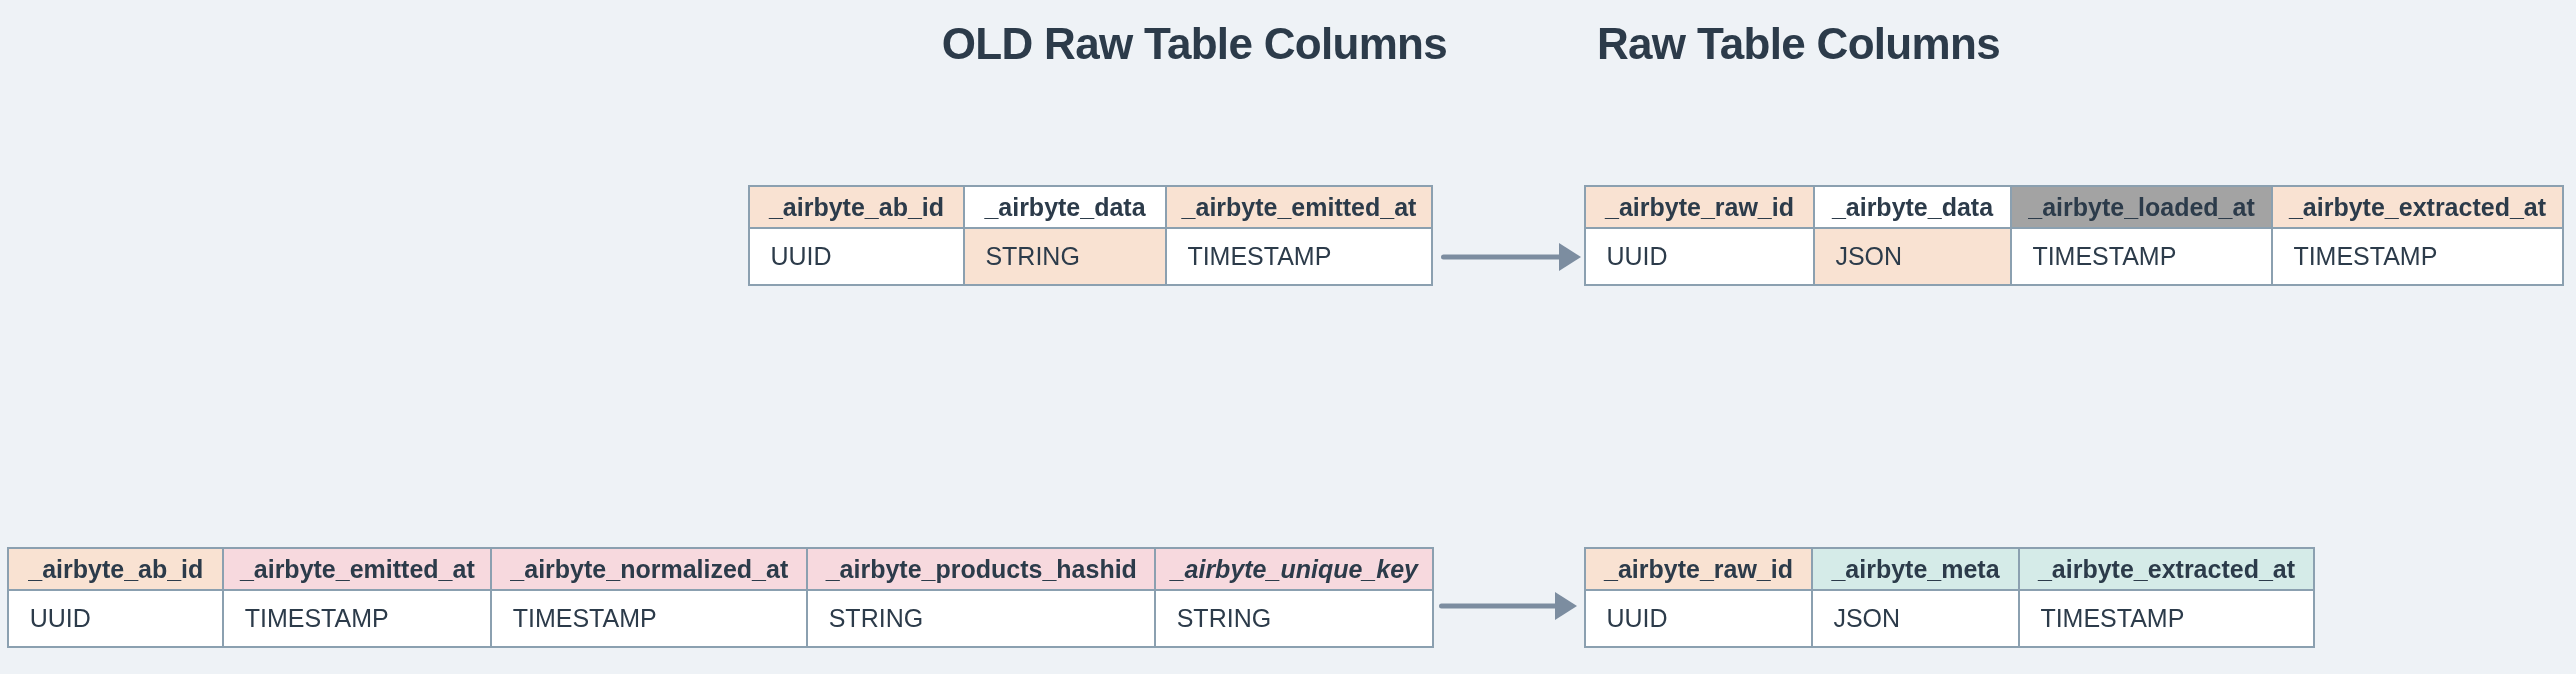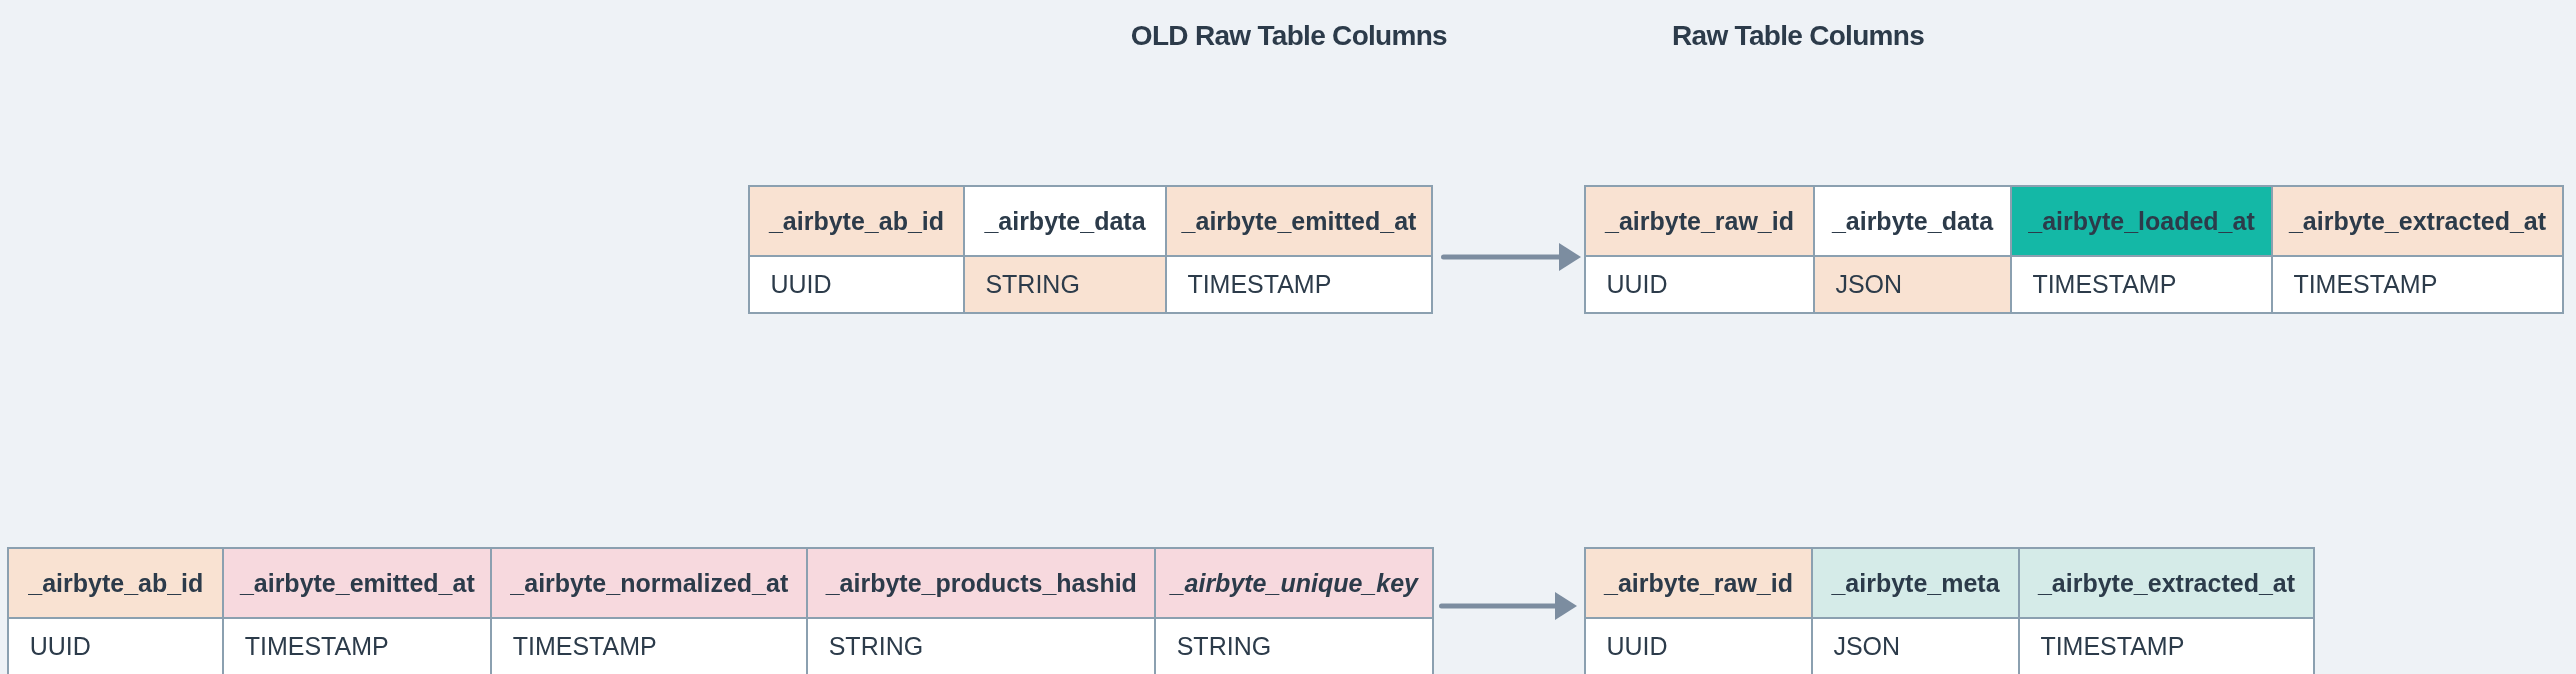--- a/index.html
+++ b/index.html
@@ -6,21 +6,21 @@
   html, body {
     width: 2576px; height: 675px;
     font-family: "Liberation Sans", sans-serif;
     background: var(--background, #eef2f6);
     overflow: hidden;
   }
   .canvas { position: relative; width: 2576px; height: 675px; }
 
   .diagram-title {
     position: absolute;
-    font-size: 28px;
+    font-size: 44px;
     font-weight: 600;
     letter-spacing: -0.7px;
     color: var(--text, #2c3b4a);
     white-space: nowrap;
     line-height: 1;
   }
 
   table.schema {
     position: absolute;
     border-collapse: collapse;
@@ -28,21 +28,21 @@
     background: var(--white, #ffffff);
   }
   table.schema th, table.schema td {
     border: 2.9px solid var(--border, #8ba0b0);
     font-size: 25px;
     color: var(--text, #2c3b4a);
     overflow: hidden;
     white-space: nowrap;
   }
   table.schema th {
-    height: 70px;
+    height: 42px;
     font-weight: 700;
     text-align: center;
     padding: 0 8.7px;
   }
   table.schema td {
     height: 57px;
     font-weight: 400;
     text-align: left;
     padding: 0 8.7px 0 20.4px;
   }
@@ -63,21 +63,21 @@
   }
 
   
   #table-raw-old   { left: 748px; top: 185px; }
   #table-raw-new   { left: 1584px; top: 185px; }
   #table-final-old { left: 7.3px;   top: 547px; }
   #table-final-new { left: 1584px; top: 547px; }
 
   
   #title-raw-old   { right: 1129px; top: 22px; }
-  #title-raw-new   { left: 1672px;  top: 22px; }
+  #title-raw-new   { left: 1597px;  top: 22px; }
   #title-final-old { right: 1142px; top: 384px; }
   #title-final-new { left: 1597px;  top: 384px; }
 
   
   #arrow-raw   { left: 1441px; top: 242px; width: 140px; }
   #arrow-final { left: 1439px; top: 591px; width: 138px; }
 </style>
 </head>
 <body>
 
@@ -115,21 +115,21 @@
     <colgroup>
         <col style="width:229px">
         <col style="width:197px">
         <col style="width:261px">
         <col style="width:291px">
       </colgroup>
     <tbody>
         <tr>
       <th style="background: rgb(249, 226, 210);">_airbyte_raw_id</th>
       <th style="background: rgb(255, 255, 255);">_airbyte_data</th>
-      <th style="background: #14b8a6;">_airbyte_loaded_at</th>
+      <th style="background: #a3a3a3;">_airbyte_loaded_at</th>
       <th style="background: rgb(249, 226, 210);">_airbyte_extracted_at</th>
     </tr>
     <tr>
       <td style="background: rgb(255, 255, 255);">UUID</td>
       <td style="background: rgb(249, 226, 210);">JSON</td>
       <td style="background: rgb(255, 255, 255);">TIMESTAMP</td>
       <td style="background: rgb(255, 255, 255);">TIMESTAMP</td>
     </tr>
   </tbody>
     </table>

